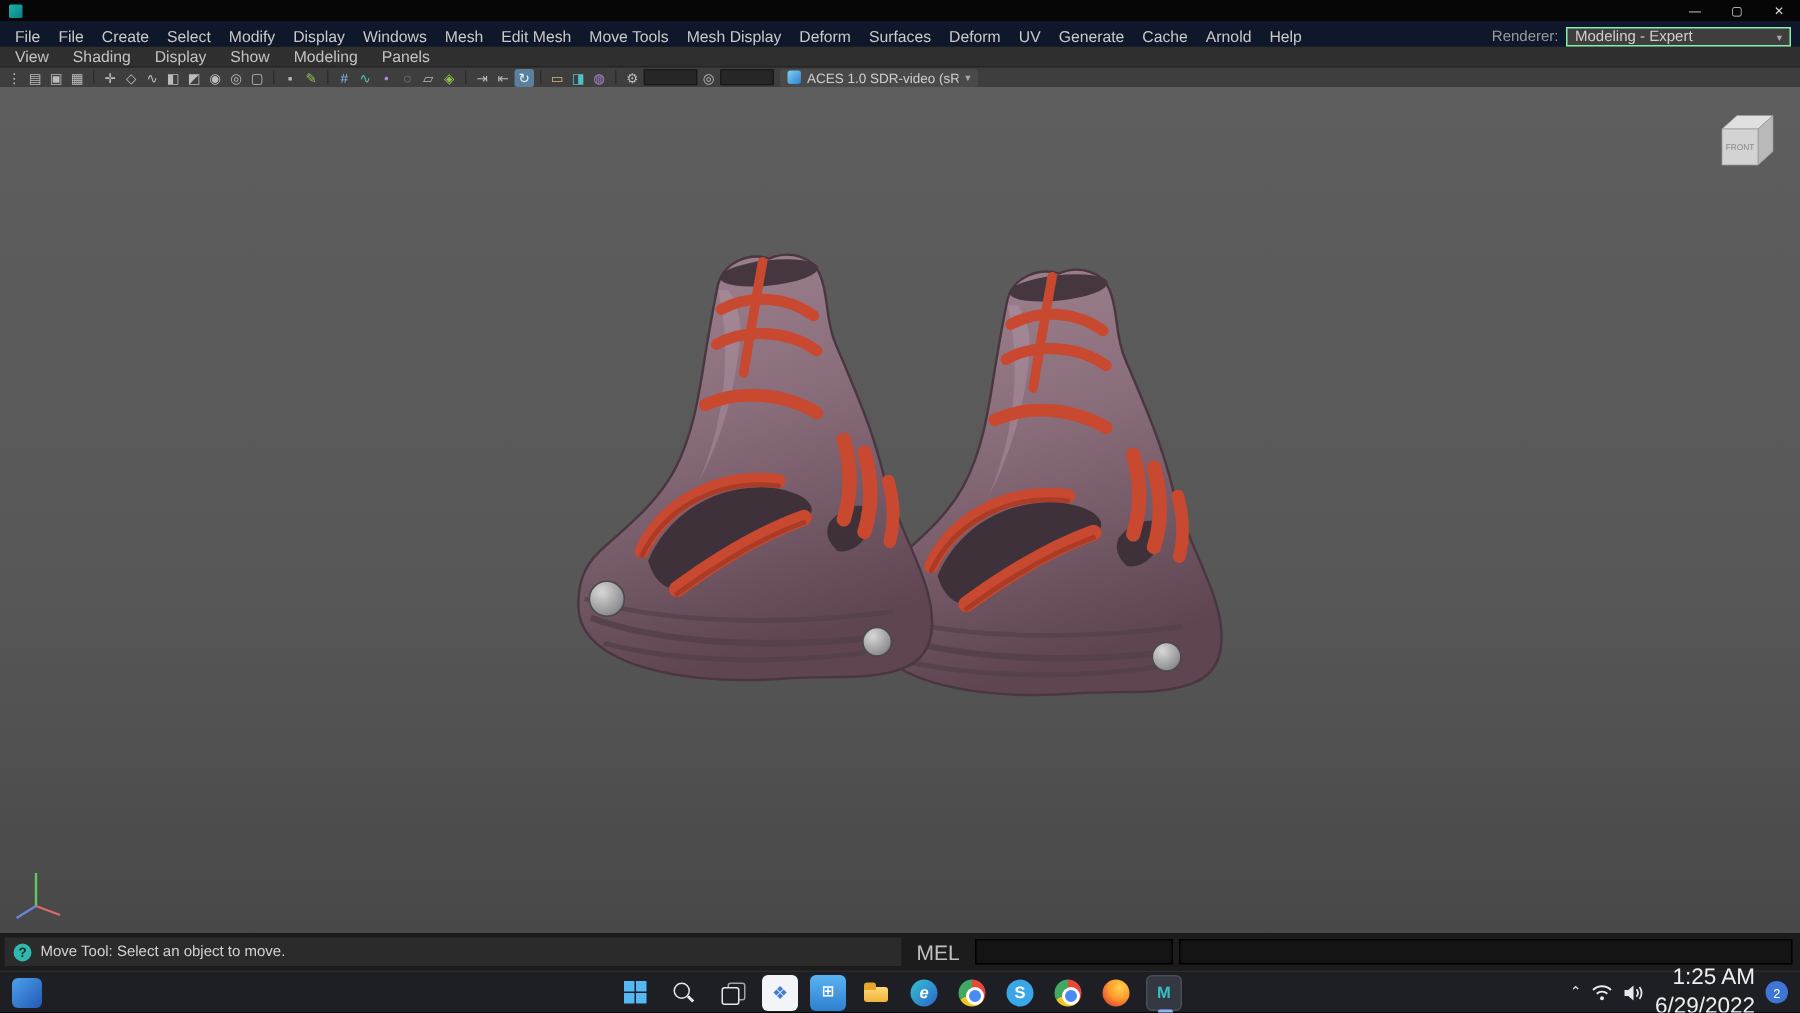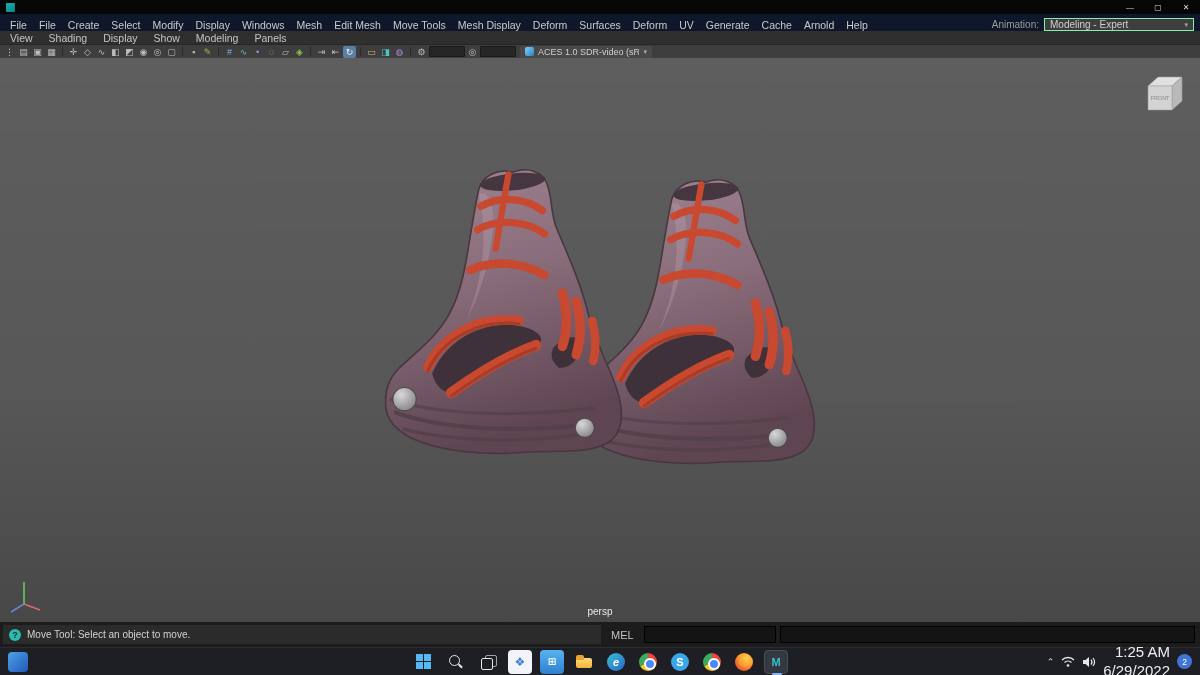--- a/index.html
+++ b/index.html
@@ -41,21 +41,21 @@
   .viewport{position:relative;height:564px;background:linear-gradient(180deg,#5e5e5e 0%,#575757 60%,#484848 100%);overflow:hidden}
   .shoes-svg{position:absolute;inset:0}
   .viewcube{position:absolute;right:14px;top:12px}
   .axis{position:absolute;left:4px;bottom:4px}
   .persp-label{position:absolute;left:0;right:0;bottom:5px;text-align:center;font-size:10px;color:#e8e8e8}
 
   
   .bottombar{height:25px;background:#1c1c1c;display:flex;align-items:center;gap:4px;padding:0 3px}
   .helpline{width:598px;height:19px;background:#2b2b2b;display:flex;align-items:center;gap:6px;padding:0 6px;font-size:10px;color:#d2d2d2;flex:none}
   .help-icon{width:12px;height:12px;border-radius:50%;background:#2fb8ae;color:#0d2f2c;font-size:9px;font-weight:bold;display:flex;align-items:center;justify-content:center;flex:none}
-  .mel-label{font-size:11px;color:#c0c0c0;padding:0 6px;flex:none}
+  .mel-label{font-size:14px;color:#c0c0c0;padding:0 6px;flex:none}
   .cmd-input{width:132px;height:17px;background:#141414;border:1px solid #000;color:#ccc;font-size:10px;padding:0 4px;font-family:inherit;flex:none}
   .cmd-output{flex:1;height:17px;background:#141414;border:1px solid #000;color:#ccc;font-size:10px;padding:0 4px;font-family:inherit;margin-right:2px}
 
   
   .taskbar{height:28px;background:#1d1f24;position:relative;display:flex;align-items:center;justify-content:center;border-top:1px solid #2a2c31}
   .tb-center{display:flex;gap:8px;align-items:center}
   .tb-icon{width:24px;height:24px;border-radius:4px;position:relative;display:flex;align-items:center;justify-content:center;flex:none}
   .tb-glyph{position:relative;z-index:2;font-size:11px;font-weight:bold;color:#fff}
   .tb-start::before{content:"";position:absolute;left:4px;top:4px;width:7px;height:7px;background:#54b8f2;box-shadow:8px 0 0 #54b8f2,0 8px 0 #54b8f2,8px 8px 0 #54b8f2}
   .tb-search::before{content:"";position:absolute;left:5px;top:5px;width:9px;height:9px;border:1.6px solid #e6e6e6;border-radius:50%}
@@ -111,21 +111,21 @@
       <div class="menu-item">Deform</div>
       <div class="menu-item">Surfaces</div>
       <div class="menu-item">Deform</div>
       <div class="menu-item">UV</div>
       <div class="menu-item">Generate</div>
       <div class="menu-item">Cache</div>
       <div class="menu-item">Arnold</div>
       <div class="menu-item">Help</div>
     </div>
   <div class="workspace">
-    <span class="ws-label">Animation:</span>
+    <span class="ws-label">Renderer:</span>
     <div class="ws-select">
       <span>Modeling - Expert</span>
       <span class="caret">▾</span>
     </div>
   </div>
 </div>
 
 <div class="panelbar">
   <div class="menu-items" id="panel-items">
       <div class="panel-menu-item">View</div>
@@ -234,21 +234,20 @@
     <rect x="8" y="16" width="24" height="24" fill="#d3d3d3" stroke="#9a9a9a" stroke-width="0.5"></rect>
     <text x="20" y="30" font-size="5.5" fill="#8a8a8a" text-anchor="middle">FRONT</text>
   </svg>
 
   <svg class="axis" width="44" height="44" viewBox="0 0 44 44">
     <line x1="20" y1="30" x2="20" y2="8" stroke="#63c763" stroke-width="1.6"></line>
     <line x1="20" y1="30" x2="36" y2="36" stroke="#d96a6a" stroke-width="1.6"></line>
     <line x1="20" y1="30" x2="7" y2="38" stroke="#6a86d9" stroke-width="1.6"></line>
   </svg>
 
-  <div class="persp-label">persp</div>
 </div>
 
 <div class="bottombar">
   <div class="helpline">
     <span class="help-icon">?</span>
     <span class="help-text">Move Tool: Select an object to move.</span>
   </div>
   <div class="mel-label">MEL</div>
   <input class="cmd-input" value="" style="">
   <input class="cmd-output" value="" style="">

